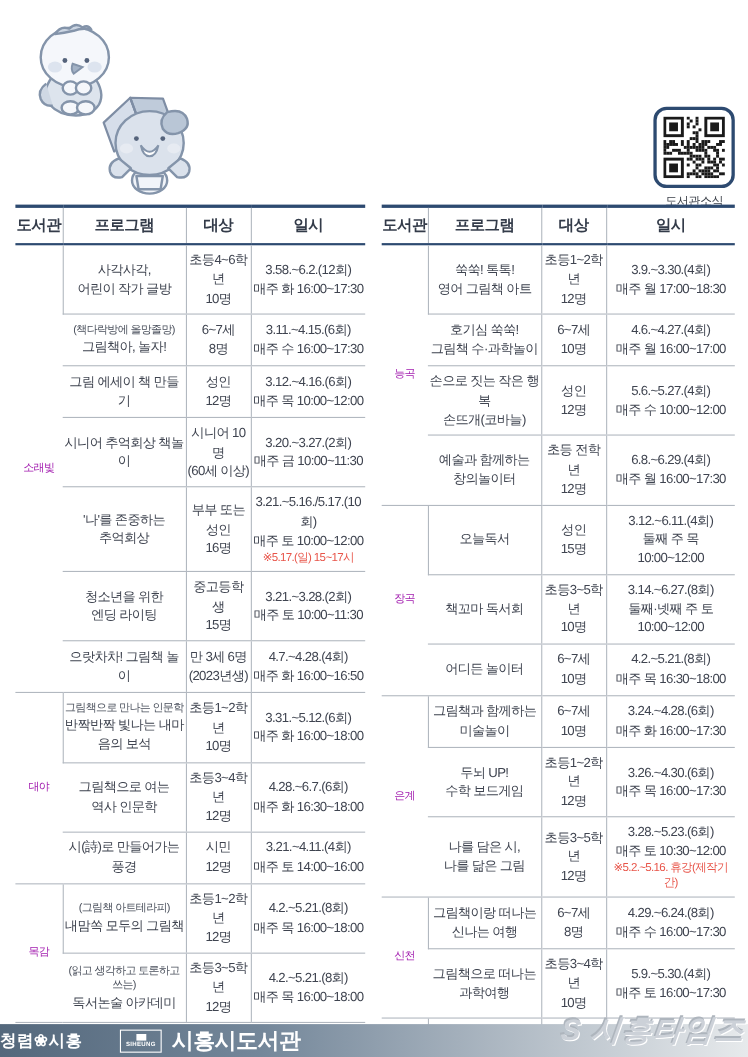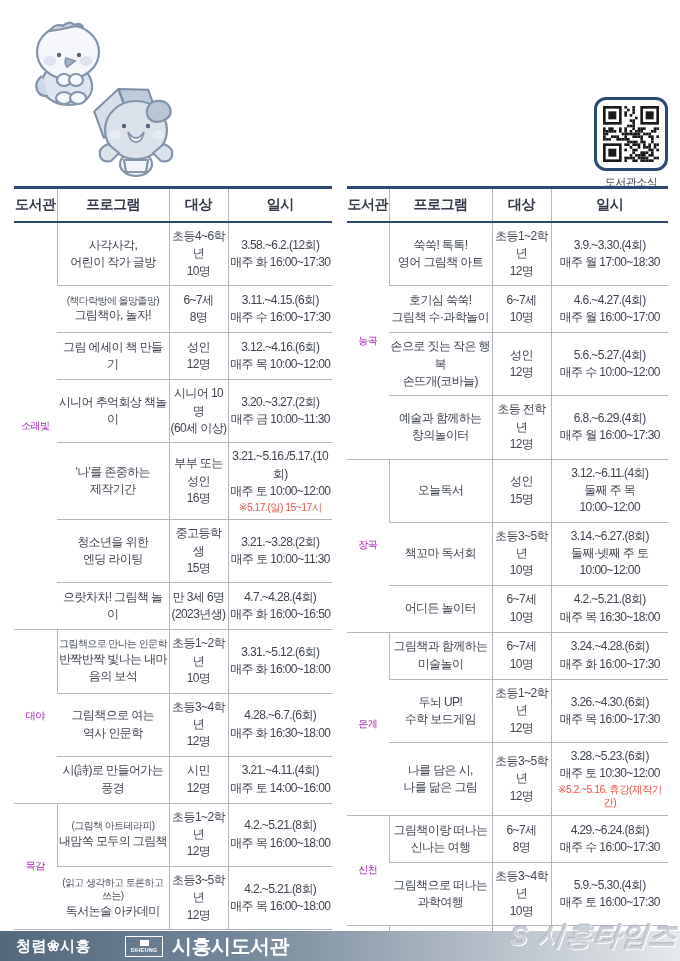--- a/index.html
+++ b/index.html
@@ -36,21 +36,21 @@
   .ln   { color:#3f4450; }
   .warn { color:#e8554a; font-size:10.5px; line-height:1.3; }
 
   
   .info-box { margin:24px 0 0 19px; width:299px; border:2px solid #9aa0a8; border-radius:16px;
               padding:9px 15px 11px; }
 
   
   .footer { position:absolute; left:0; right:0; bottom:0; height:30px;
             background:linear-gradient(90deg,#54687c 0%,#74879a 35%,#aab5c0 65%,#e7eaec 100%);
-            display:flex; align-items:center; padding-left:16px; }
+            display:flex; align-items:center; }
   .logo1 { color:#fff; font-weight:bold; font-size:15px; letter-spacing:0.5px; font-family:"Liberation Serif","DejaVu Serif",serif; }
   .logo2 { display:flex; align-items:center; margin-left:34px; }
   .logo2-box { display:inline-flex; flex-direction:column; align-items:center; justify-content:center;
                border:1.5px solid #fff; width:38px; height:21px; }
   .logo2-box .bld { width:9px; height:6px; background:#fff; margin-bottom:1px; }
   .logo2-box .sih { font-size:5.5px; color:#fff; font-weight:bold; letter-spacing:0.3px; }
   .logo2-text { color:#fff; font-weight:bold; font-size:20px; margin-left:9px; letter-spacing:-0.5px; }
 
   .watermark { position:absolute; right:2px; bottom:7px; z-index:5;
                font-size:27px; font-weight:bold; font-style:italic; letter-spacing:1px;
@@ -322,21 +322,21 @@
                 <div class="ln">(60세 이상)</div>
               </td>
               <td>
                 <div class="ln">3.20.~3.27.(2회)</div>
                 <div class="ln">매주 금 10:00~11:30</div>
               </td>
             </tr>
             <tr>
               <td>
                 <div class="ln">'나'를 존중하는</div>
-                <div class="ln">제작기간</div>
+                <div class="ln">추억회상</div>
               </td>
               <td>
                 <div class="ln">부부 또는 성인</div>
                 <div class="ln">16명</div>
               </td>
               <td>
                 <div class="ln">3.21.~5.16./5.17.(10회)</div>
                 <div class="ln">매주 토 10:00~12:00</div>
                 <div class="warn">※5.17.(일) 15~17시</div>
               </td>

